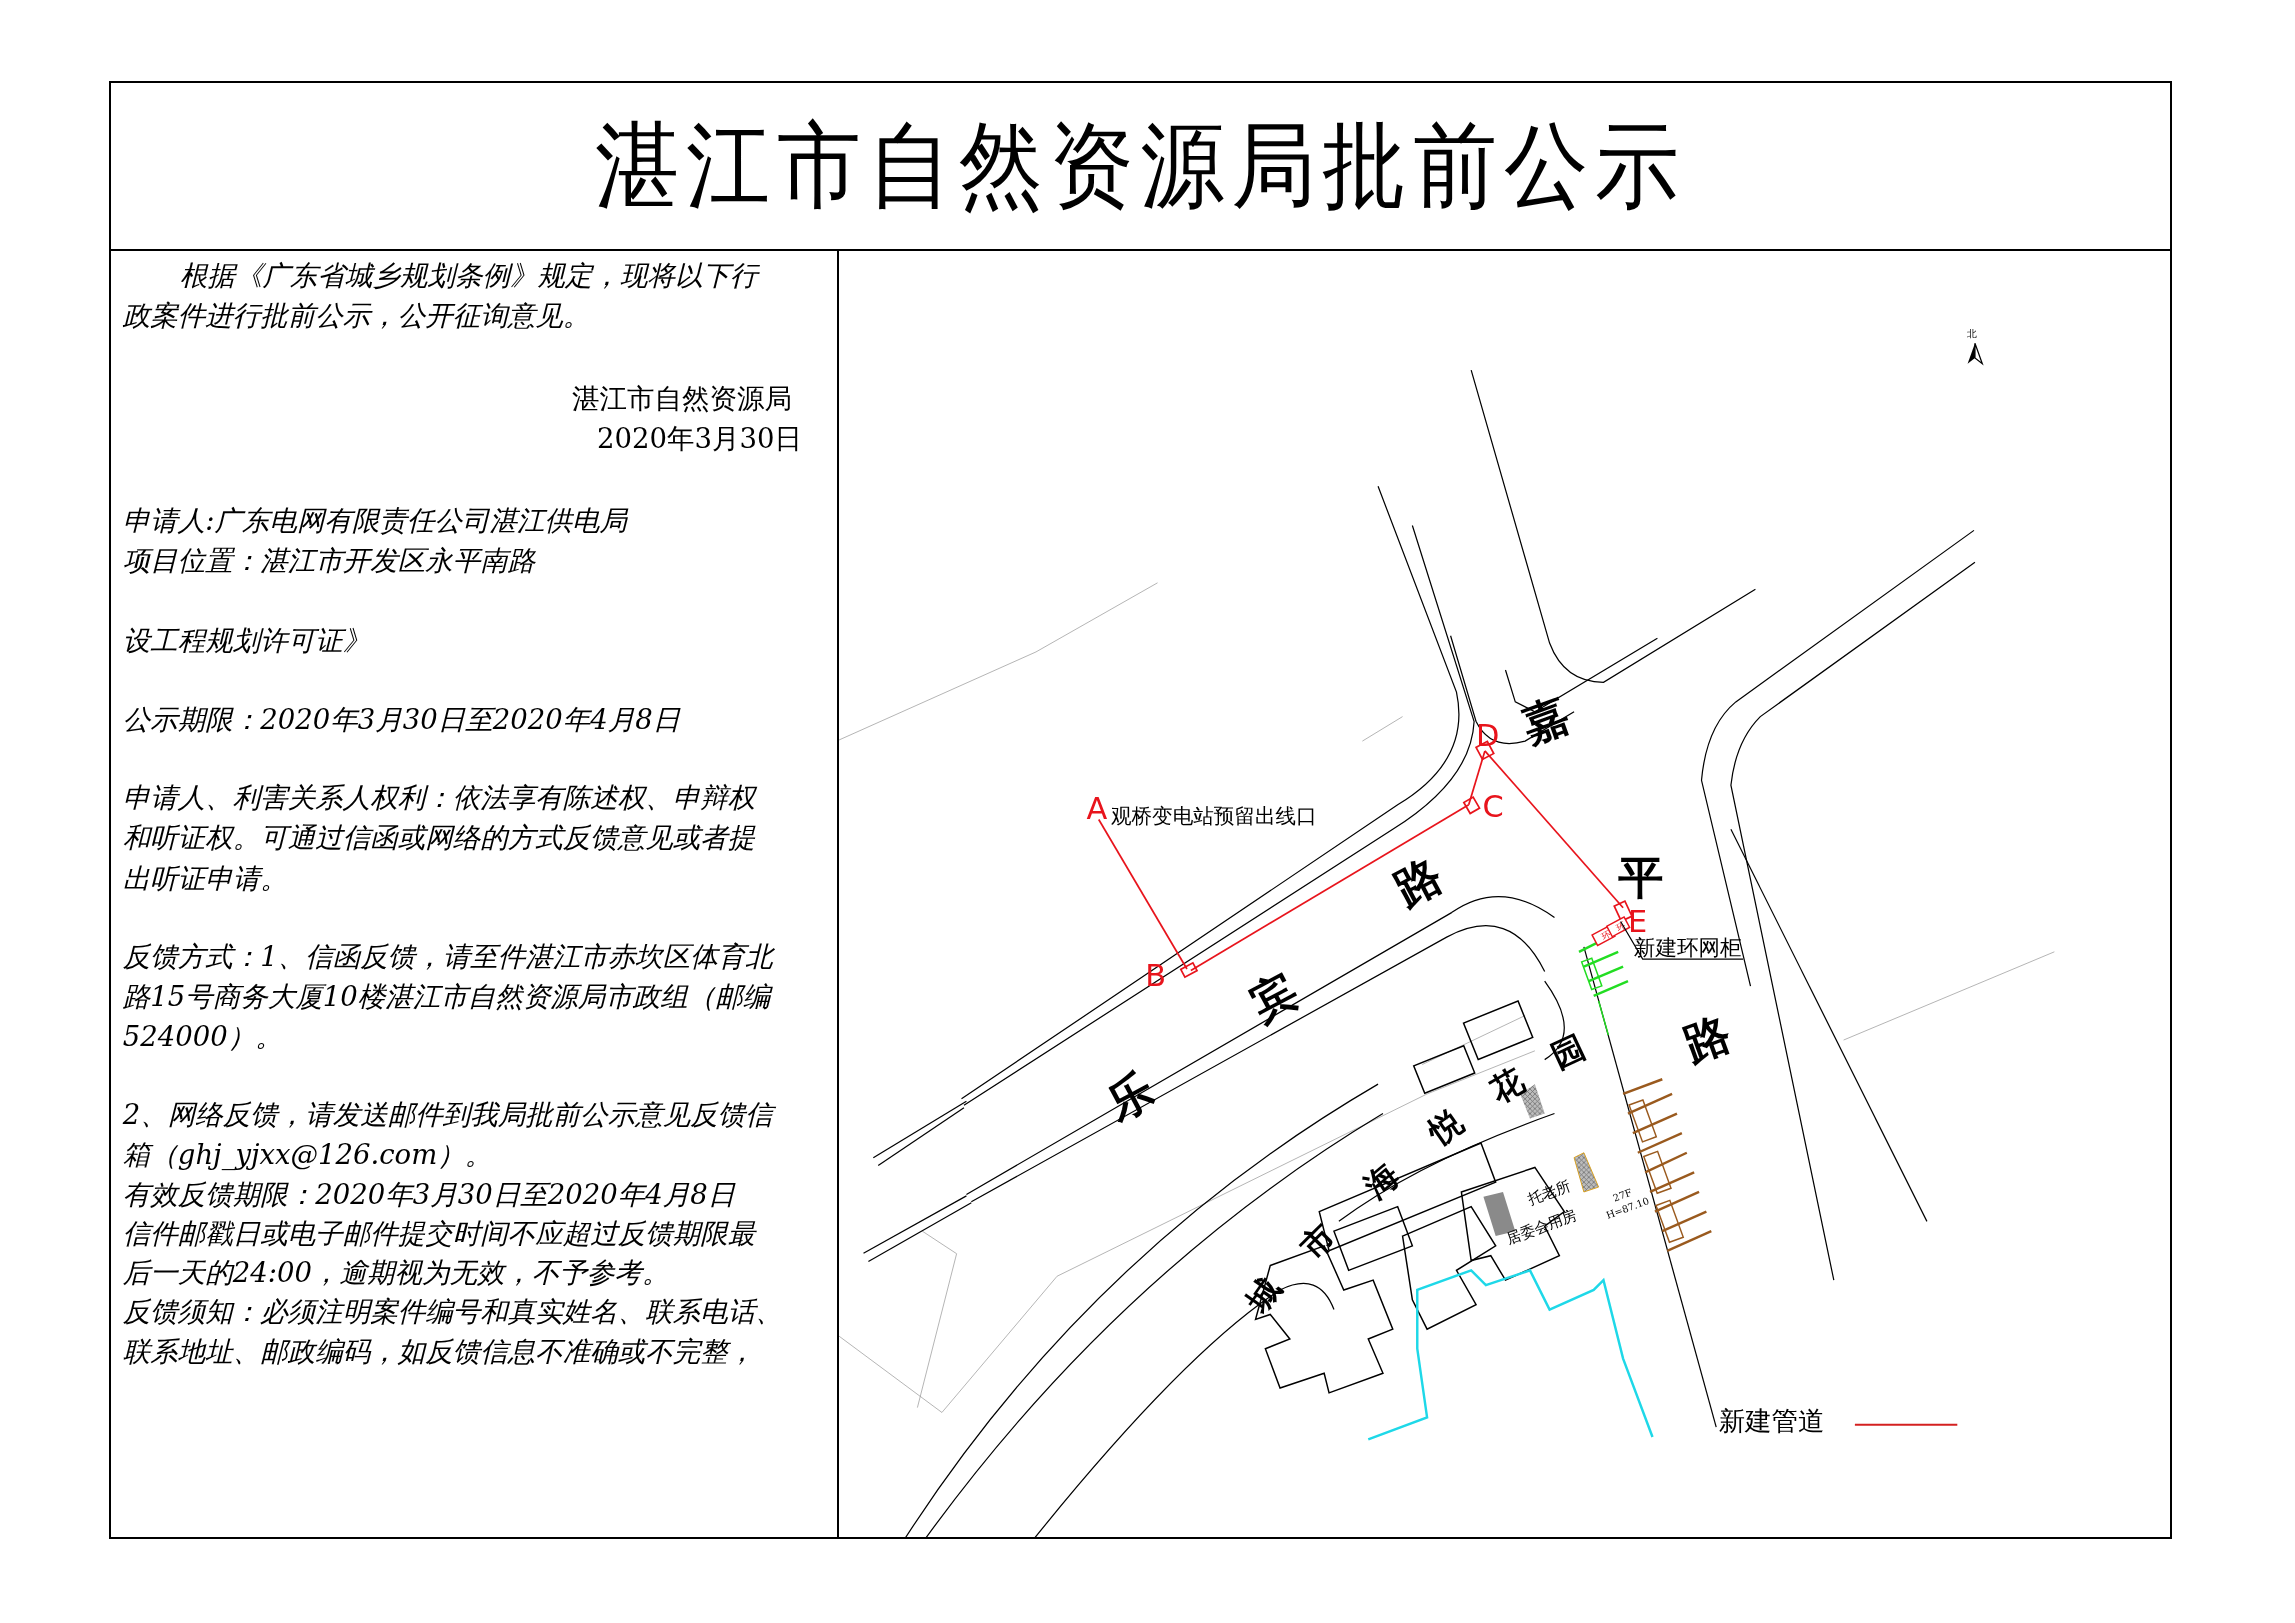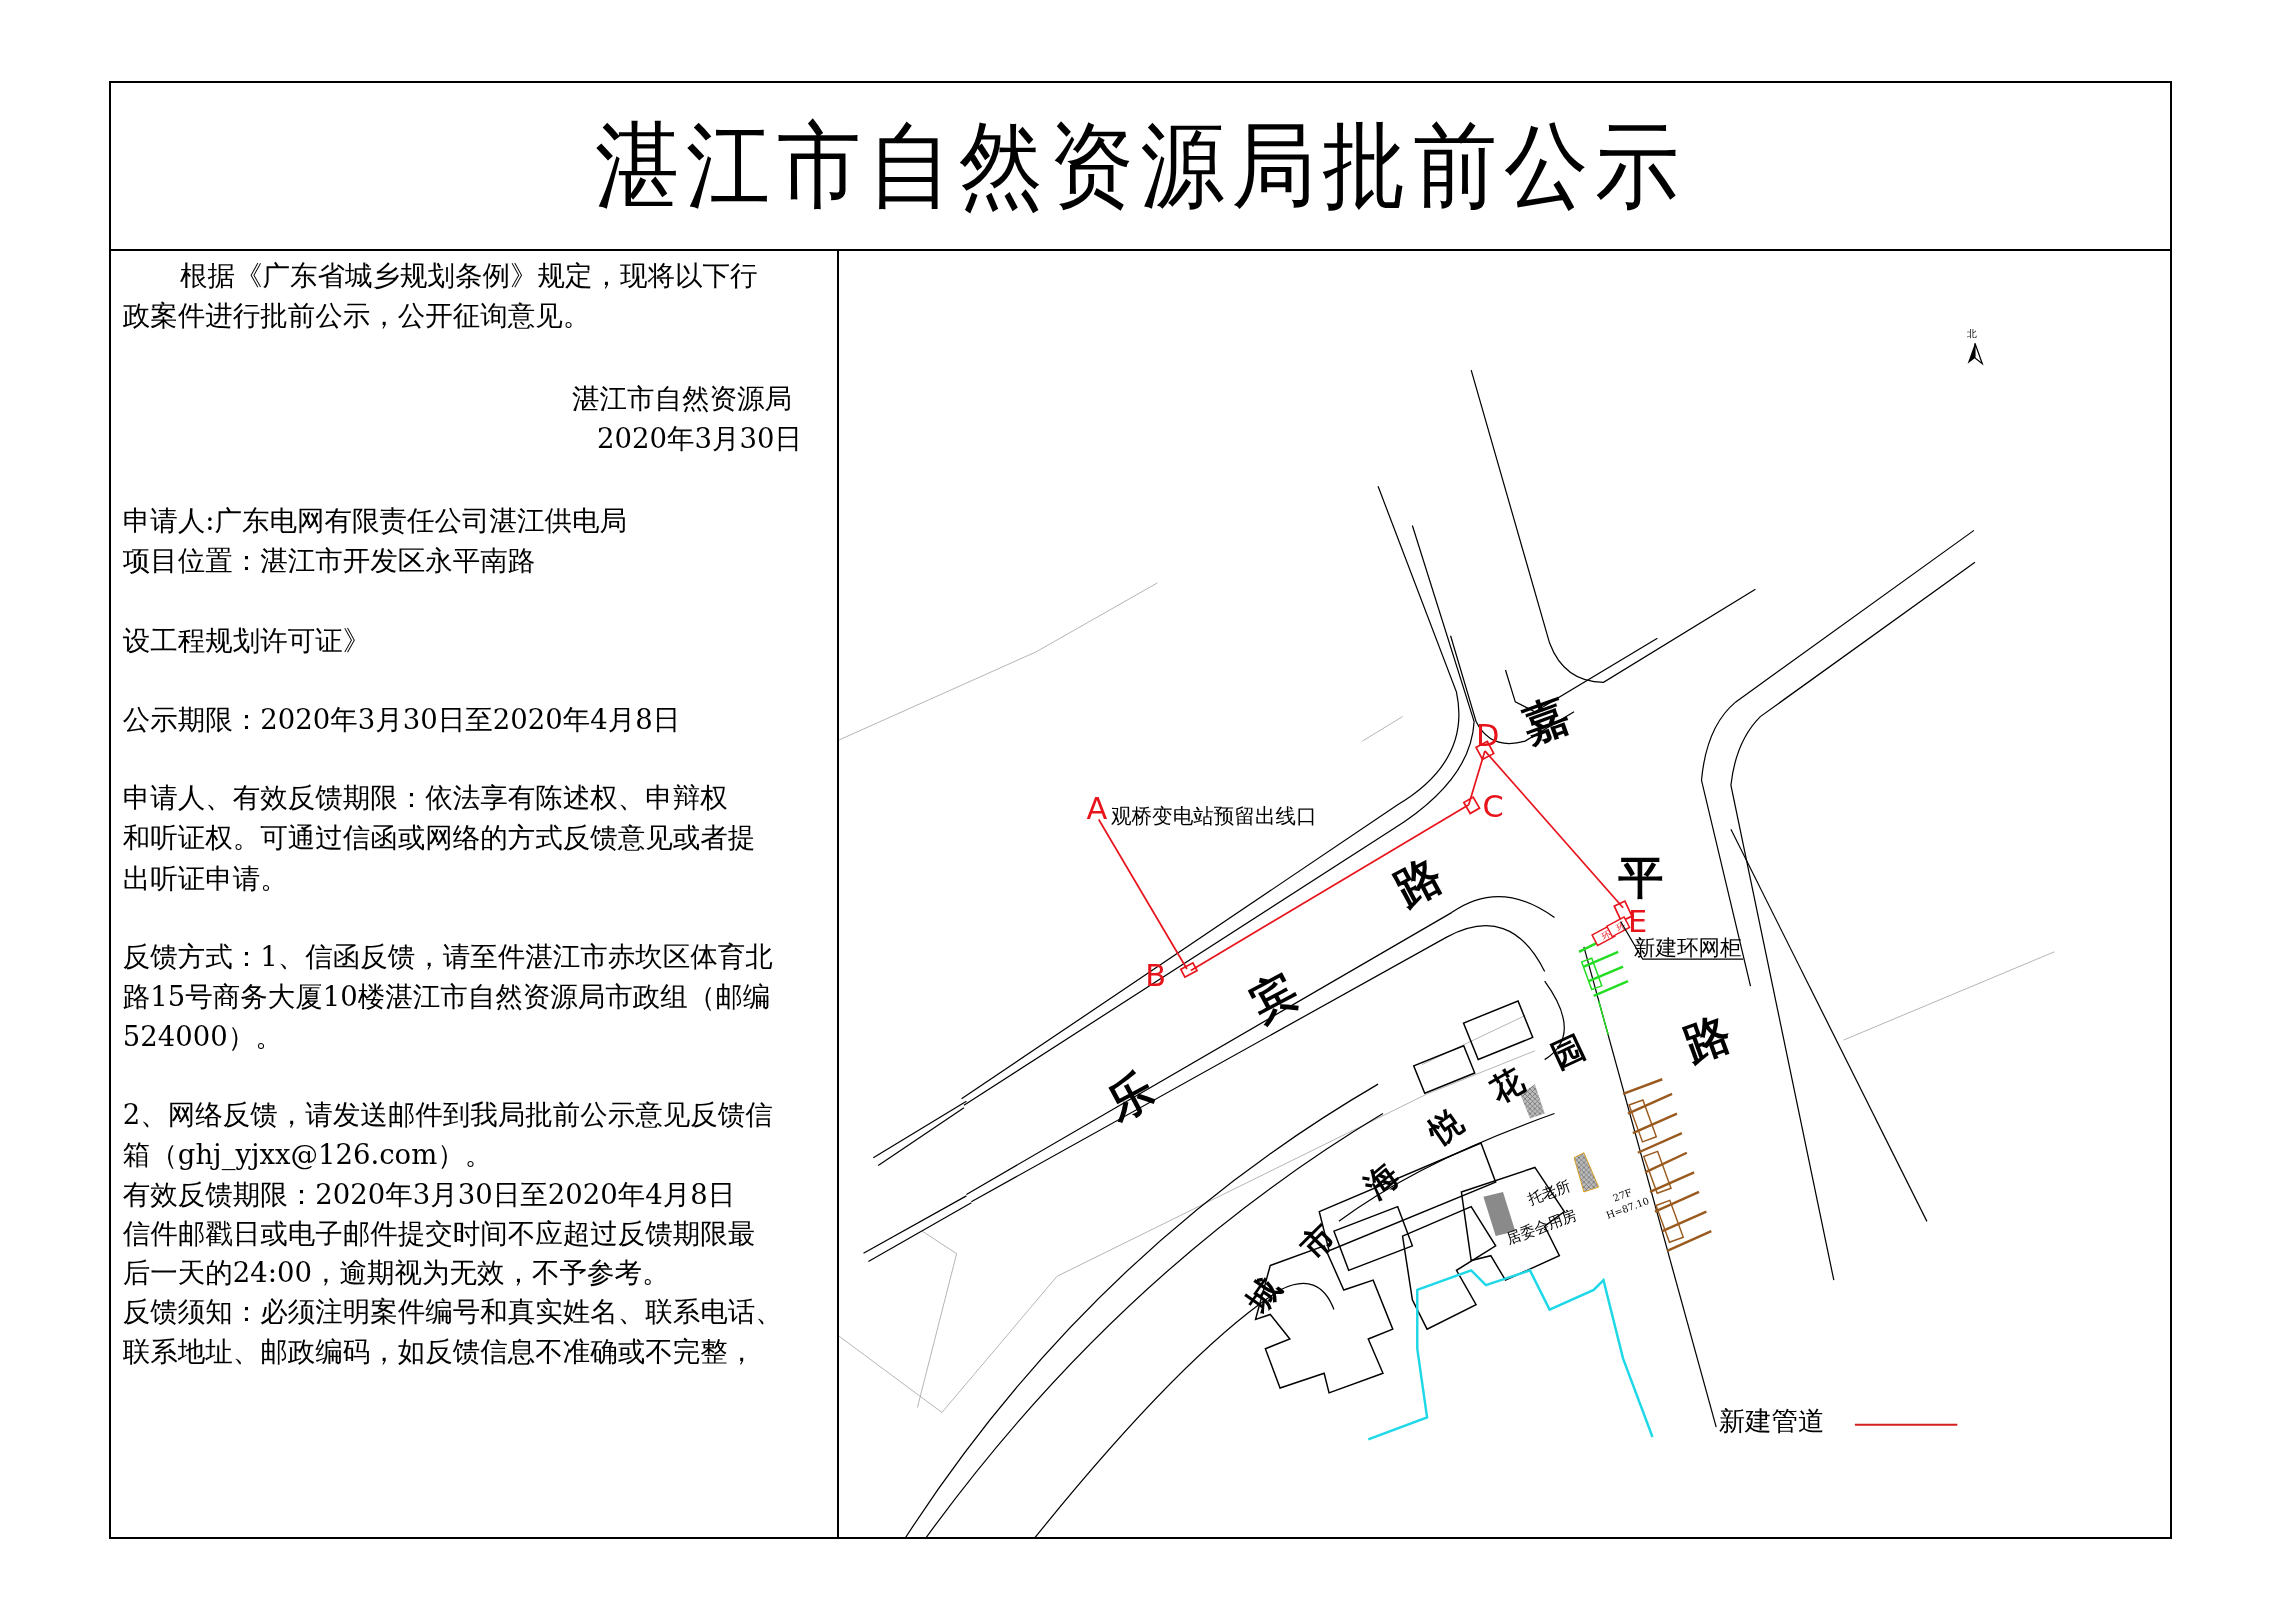--- a/index.html
+++ b/index.html
@@ -9,21 +9,21 @@
            border:2.9px solid #000; box-sizing:border-box;text-align:center; }
   .title-row { position:absolute; left:0; top:0; right:0; height:168px;
                border-bottom:2.5px solid #000; box-sizing:border-box;
                display:flex; align-items:center; justify-content:center; }
   .title { font-size:84px; letter-spacing:6.9px; font-weight:normal; line-height:1;
            transform:scaleY(1.12); white-space:nowrap; }
   .left-col { position:absolute; left:0; top:168px; width:728px; bottom:0;
               border-right:2.5px solid #000; box-sizing:border-box;
               padding:0 10.8px 0 11.8px; }
   .right-col { position:absolute; left:728px; top:168px; right:0; bottom:0; }
-  .txt { font-size:27.5px; line-height:40px; white-space:nowrap; position:absolute; left:11.8px; }
+  .txt { font-size:27.5px; line-height:40px; white-space:nowrap; position:absolute; left:11.8px;font-style:italic; }
   .txt.indent { left:69px; }
   .sig { position:absolute; font-size:27.5px; line-height:40px; white-space:nowrap; }
   .map { position:absolute; left:0; top:0; width:100%; height:100%; }
   .lbl { font-family:"DejaVu Sans","Liberation Sans",sans-serif; }
 </style>
 </head>
 <body>
 
 <div class="frame">
 
@@ -37,21 +37,21 @@
 
     <div class="sig" style="top:127px; left:461px">湛江市自然资源局</div>
     <div class="sig" style="top:167px; left:486px">2020年3月30日</div>
 
     <div class="txt" style="top:249px">申请人:广东电网有限责任公司湛江供电局</div>
     <div class="txt" style="top:289px">项目位置：湛江市开发区永平南路</div>
     <div class="txt" style="top:369px">设工程规划许可证》</div>
 
     <div class="txt" style="top:448px">公示期限：2020年3月30日至2020年4月8日</div>
 
-    <div class="txt" style="top:526px">申请人、有效反馈期限：依法享有陈述权、申辩权</div>
+    <div class="txt" style="top:526px">申请人、利害关系人权利：依法享有陈述权、申辩权</div>
     <div class="txt" style="top:566px">和听证权。可通过信函或网络的方式反馈意见或者提</div>
     <div class="txt" style="top:607px">出听证申请。</div>
 
     <div class="txt" style="top:685px">反馈方式：1、信函反馈，请至件湛江市赤坎区体育北</div>
     <div class="txt" style="top:725px">路15号商务大厦10楼湛江市自然资源局市政组（邮编</div>
     <div class="txt" style="top:765px">524000）。</div>
 
     <div class="txt" style="top:843px">2、网络反馈，请发送邮件到我局批前公示意见反馈信</div>
     <div class="txt" style="top:883px">箱（ghj_yjxx@126.com）。</div>
     <div class="txt" style="top:923px">有效反馈期限：2020年3月30日至2020年4月8日</div>

